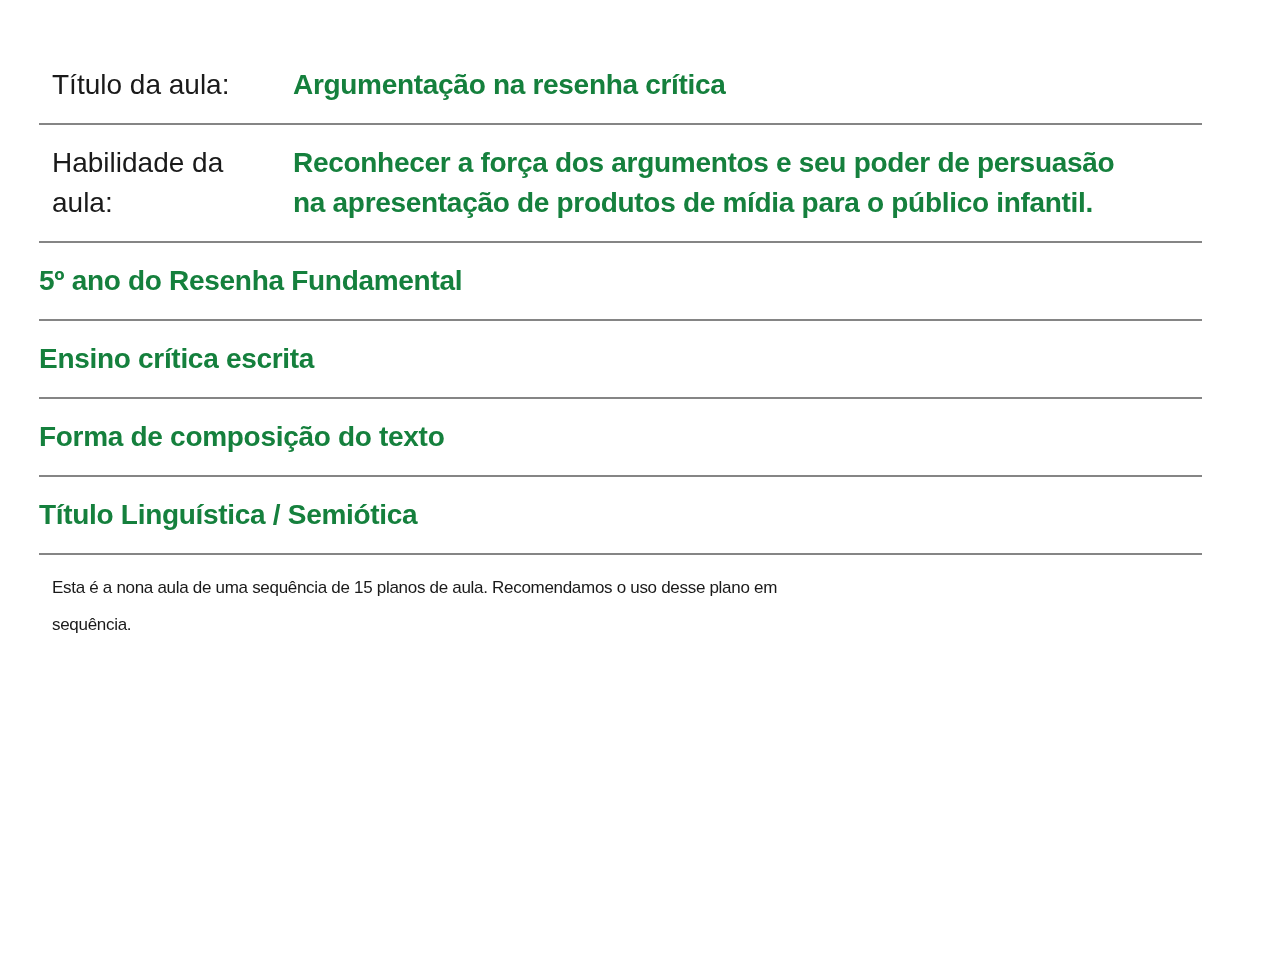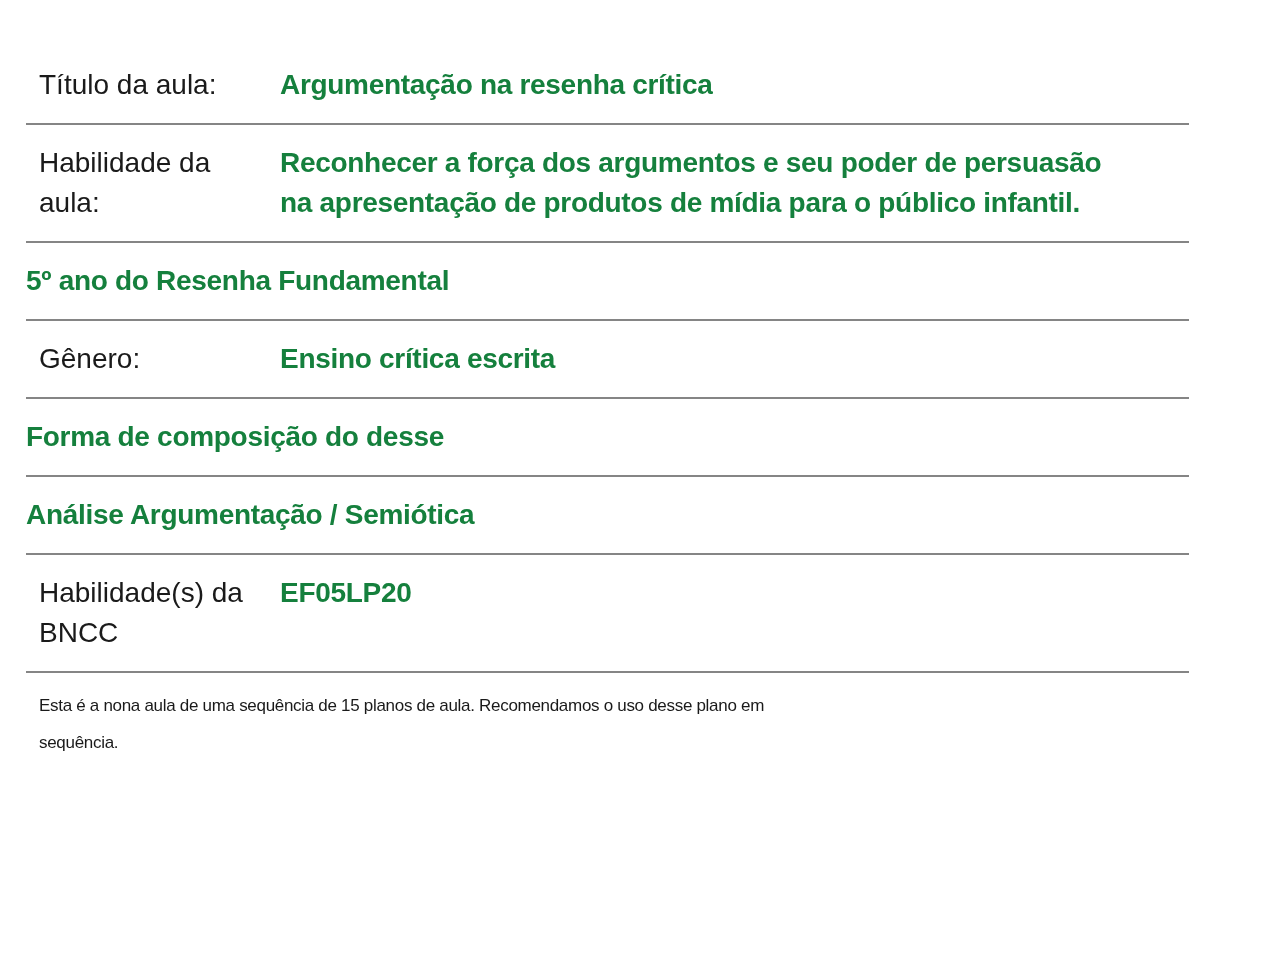--- a/index.html
+++ b/index.html
@@ -8,21 +8,21 @@
     background: #ffffff;
   }
   body {
     width: 1280px;
     height: 960px;
     font-family: "Liberation Sans", "DejaVu Sans", sans-serif;
     color: #1a1a1a;
     overflow: hidden;
   }
   .doc {
-    padding: 47px 0 0 26px;
+    padding: 47px 0 0 39px;
   }
   .info-table {
     width: 1163px;
   }
   .row {
     display: flex;
     align-items: flex-start;
     padding: 18px 0;
     border-bottom: 2px solid #858585;
   }
@@ -72,35 +72,29 @@
 aula:</div>
       <div class="row-value">Reconhecer a força dos argumentos e seu poder de persuasão
 na apresentação de produtos de mídia para o público infantil.</div>
     </div>
 
     <div class="row">
       <div class="row-value">5º ano do Resenha Fundamental</div>
     </div>
 
     <div class="row">
-      <div class="row-label">Gênero:</div>
       <div class="row-value">Ensino crítica escrita</div>
     </div>
 
     <div class="row">
-      <div class="row-value">Forma de composição do desse</div>
+      <div class="row-value">Forma de composição do texto</div>
     </div>
 
     <div class="row">
-      <div class="row-value">Análise Argumentação / Semiótica</div>
+      <div class="row-value">Título Linguística / Semiótica</div>
     </div>
 
-    <div class="row">
-      <div class="row-label">Habilidade(s) da
-BNCC</div>
-      <div class="row-value">EF05LP20</div>
-    </div>
 
   </div>
 
   <div class="footer-note">Esta é a nona aula de uma sequência de 15 planos de aula. Recomendamos o uso desse plano em
 sequência.</div>
 </div>
 
 </body></html>

